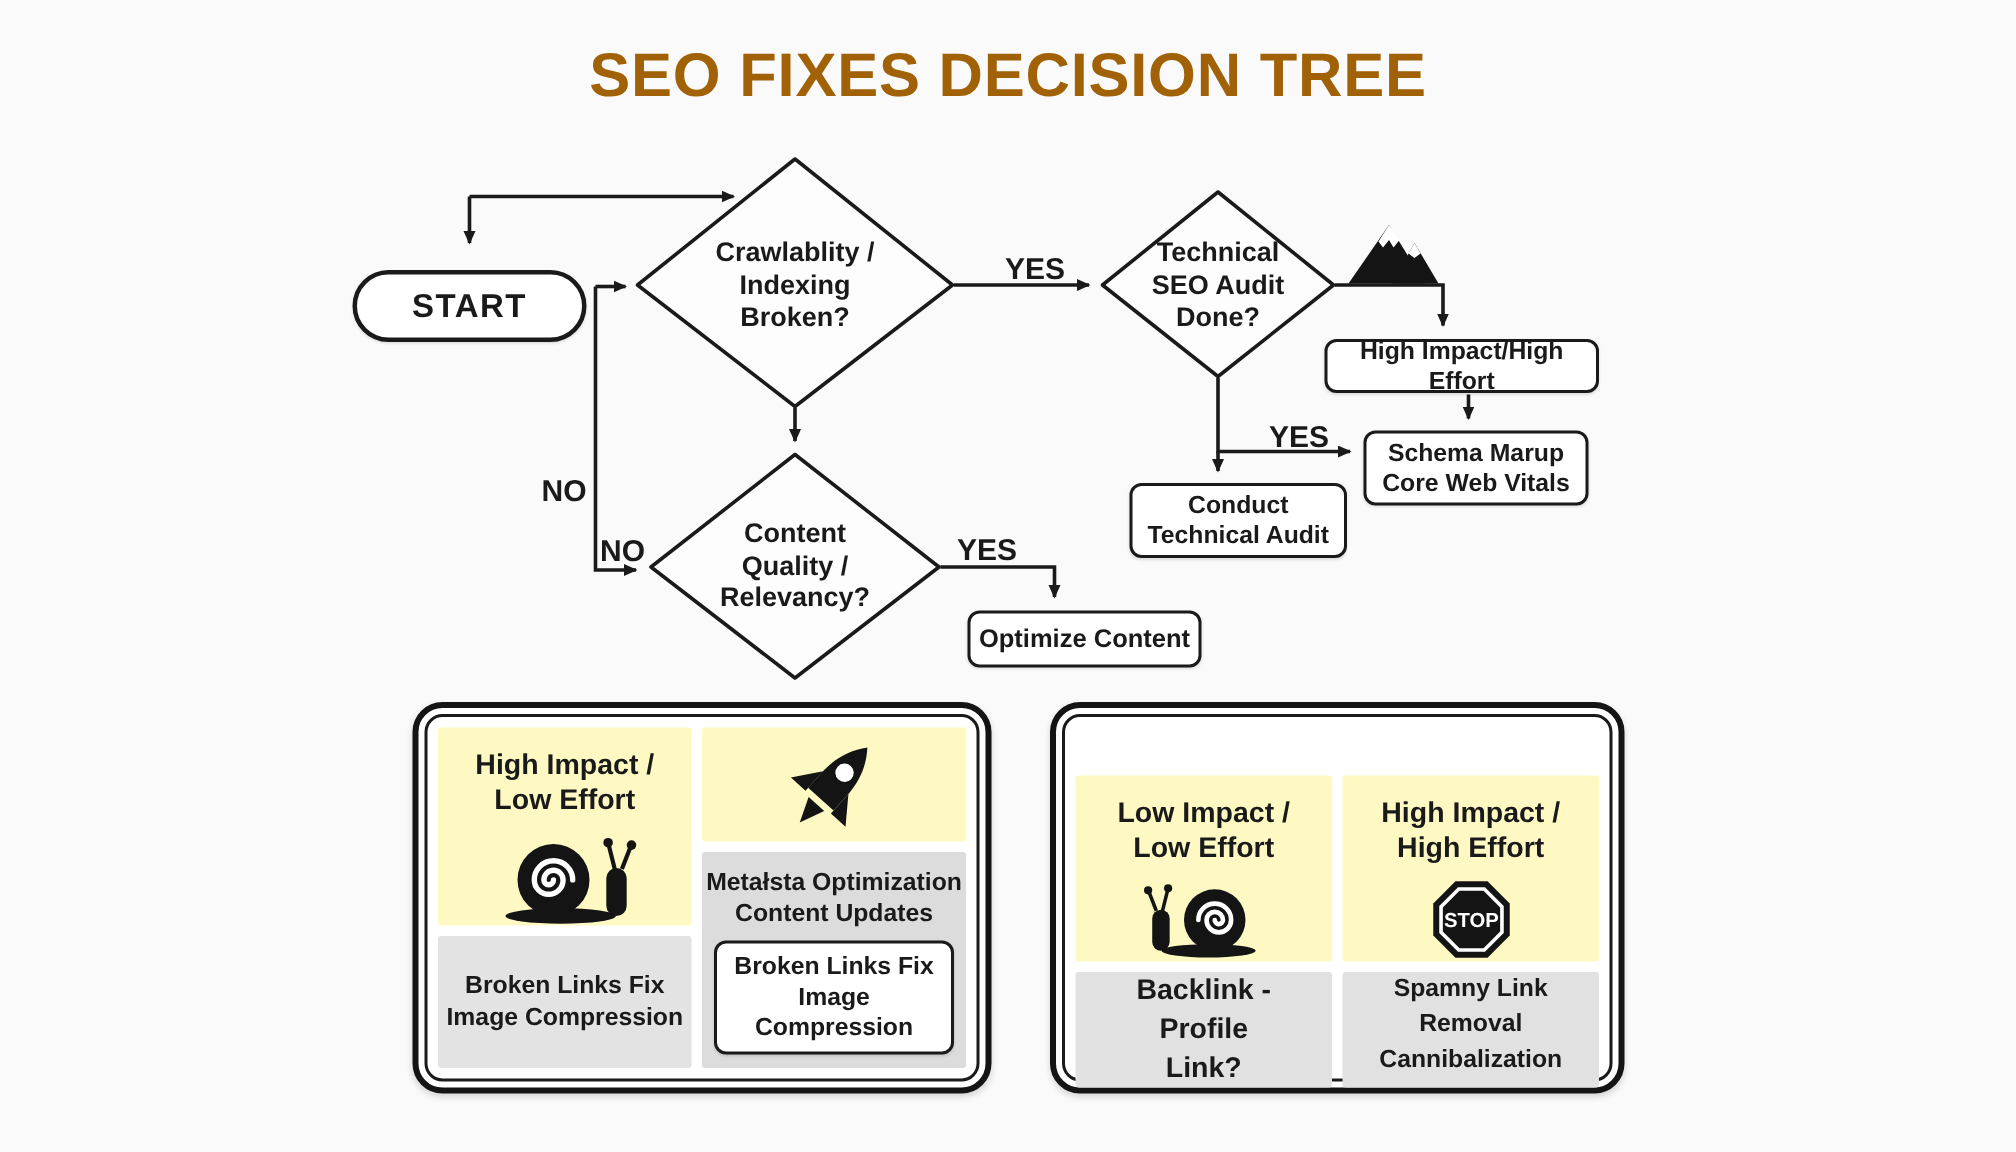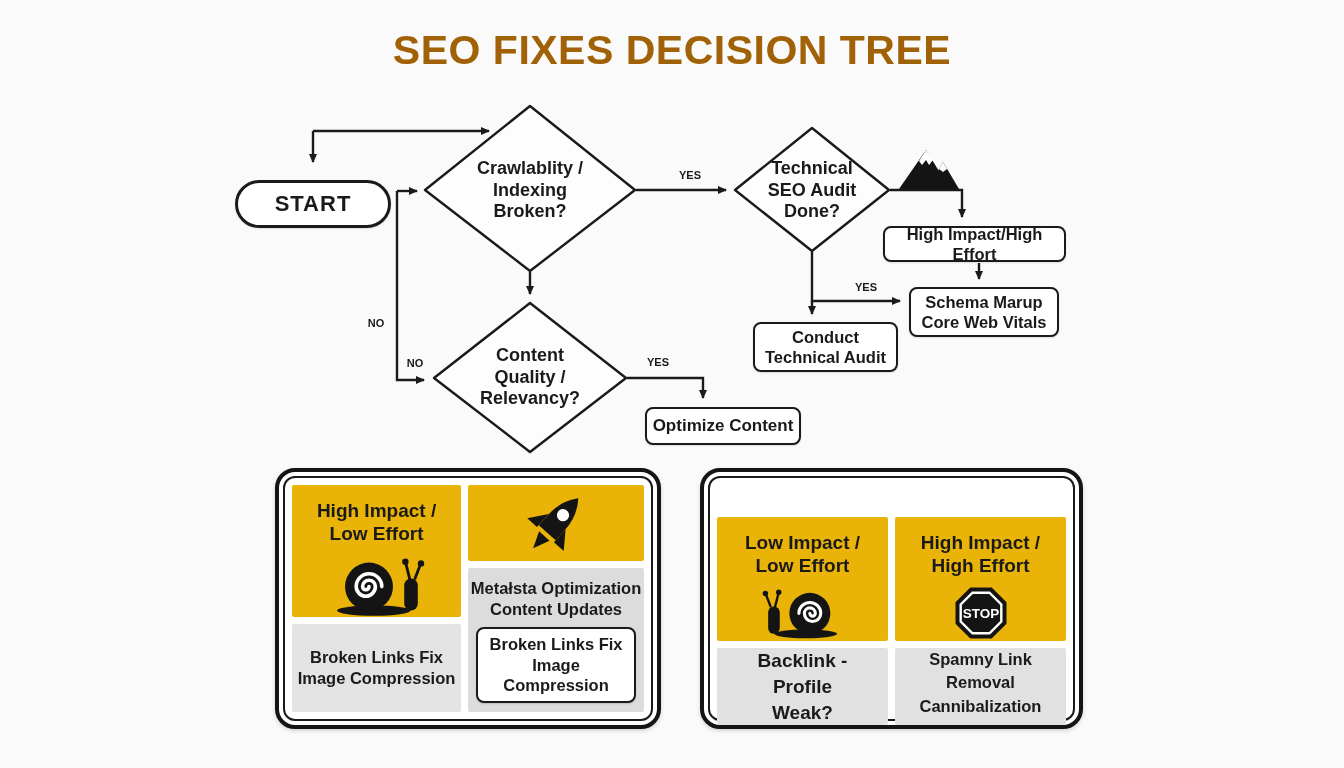--- a/index.html
+++ b/index.html
@@ -21,35 +21,35 @@
     border-radius:8px;display:flex;align-items:center;justify-content:center;
     font-weight:bold;text-align:center;line-height:1.22;
     box-shadow:0 1px 2px rgba(0,0,0,.12);
   }
   .pill{border-radius:26px;border-width:3px;}
   .dlabel{
     position:absolute;font-weight:bold;text-align:center;
     font-size:18px;line-height:1.2;
   }
   .elabel{
-    position:absolute;font-weight:bold;font-size:11px;text-align:center;width:50px;
+    position:absolute;font-weight:bold;font-size:20px;text-align:center;width:50px;
   }
   
   .panel{
     position:absolute;background:#ffffff;border:4.5px solid #141414;
     border-radius:20px;padding:4px;box-sizing:border-box;
     box-shadow:0 2px 4px rgba(0,0,0,.15);
   }
   .panel-inner{
     border:2px solid #1a1a1a;border-radius:12px;background:#ffffff;
     height:100%;box-sizing:border-box;padding:7px;display:flex;gap:7px;
   }
   .pcol{display:flex;flex-direction:column;gap:7px;min-width:0;}
   .quad{border-radius:2px;display:flex;flex-direction:column;align-items:center;}
-  .q-light{background:#eab308;}
+  .q-light{background:#fef9c3;}
   .q-mid{background:#e3e3e3;}
   .q-dark{background:#dcdcdc;}
   .q-row2{background:#e1e1e1;}
   .qtitle{font-size:19px;font-weight:bold;line-height:1.22;text-align:center;margin-top:14px;}
   .qtext{font-size:16.5px;font-weight:bold;line-height:1.3;text-align:center;}
   .callout{
     background:#ffffff;border:2px solid #1a1a1a;border-radius:8px;
     padding:5px 8px;font-size:16.5px;font-weight:bold;line-height:1.25;text-align:center;
     box-shadow:0 1px 2px rgba(0,0,0,.15);
   }
@@ -185,21 +185,21 @@
 High Effort</div>
           <svg width="54" height="54" viewBox="0 0 54 54" style="margin-top:9px;">
             <polygon points="16.3,1.5 37.7,1.5 52.5,16.3 52.5,37.7 37.7,52.5 16.3,52.5 1.5,37.7 1.5,16.3" fill="#141414"></polygon>
             <polygon points="18.5,6.7 35.5,6.7 47.3,18.5 47.3,35.5 35.5,47.3 18.5,47.3 6.7,35.5 6.7,18.5" fill="none" stroke="#ffffff" stroke-width="2.4"></polygon>
             <text x="27" y="32" text-anchor="middle" font-size="13.5" font-weight="bold" fill="#ffffff" font-family="Liberation Sans, sans-serif">STOP</text>
           </svg>
         </div>
         <div class="quad q-row2" style="justify-content:center;">
           <div class="qtitle pre" style="margin-top:0;line-height:1.35;">Backlink -
 Profile
-Weak?</div>
+Link?</div>
         </div>
         <div class="quad q-row2" style="justify-content:flex-start;">
           <div class="qtext pre" style="line-height:1.4;">Spamny Link
 Removal
 Cannibalization</div>
         </div>
       </div>
     </div>
   </div>
 

